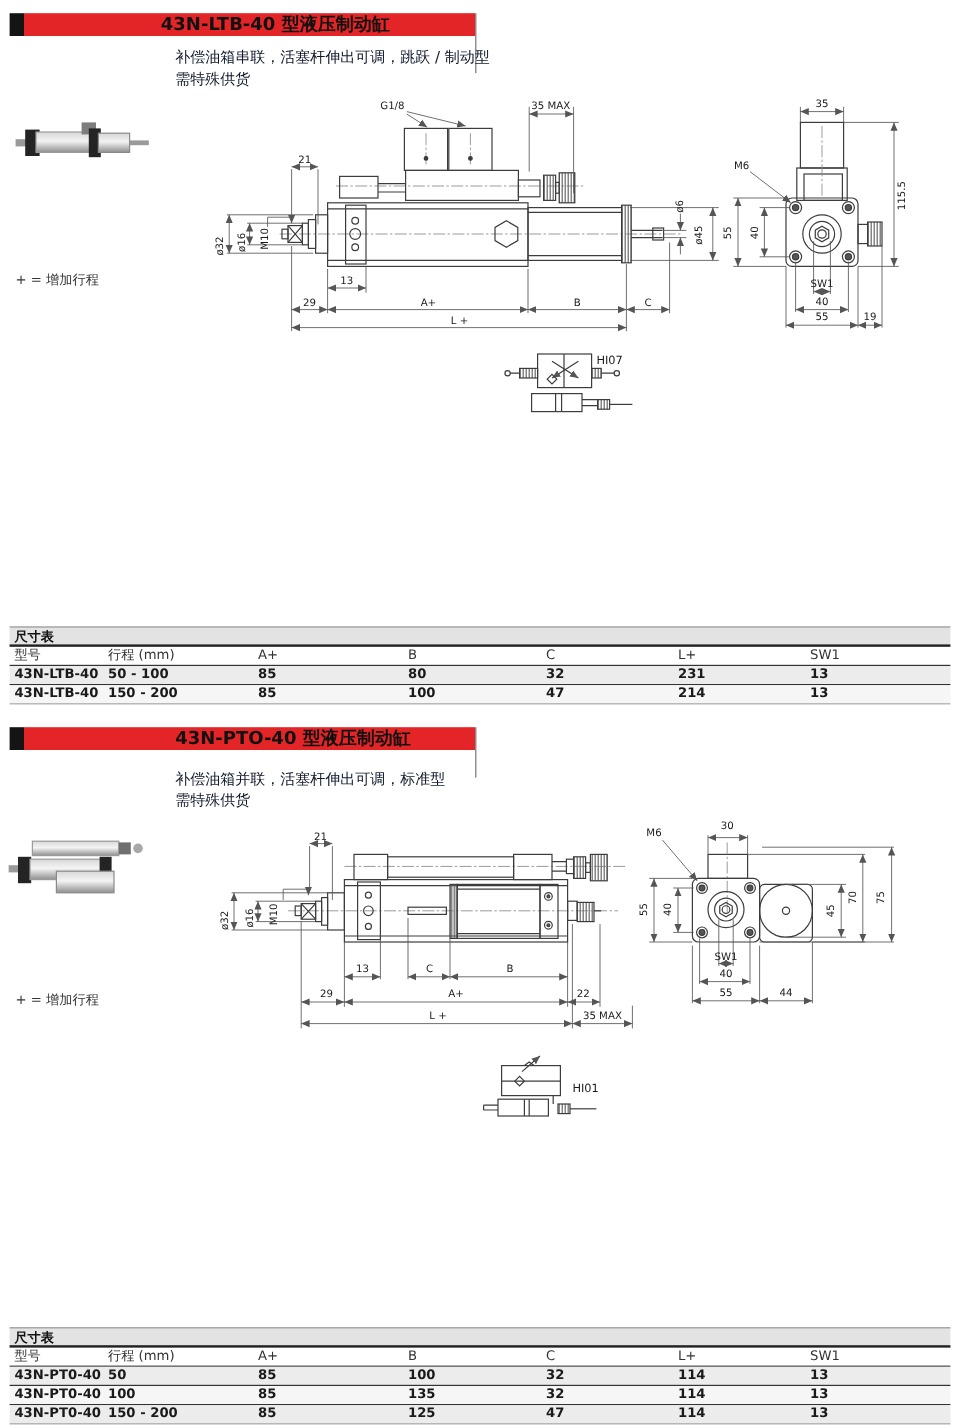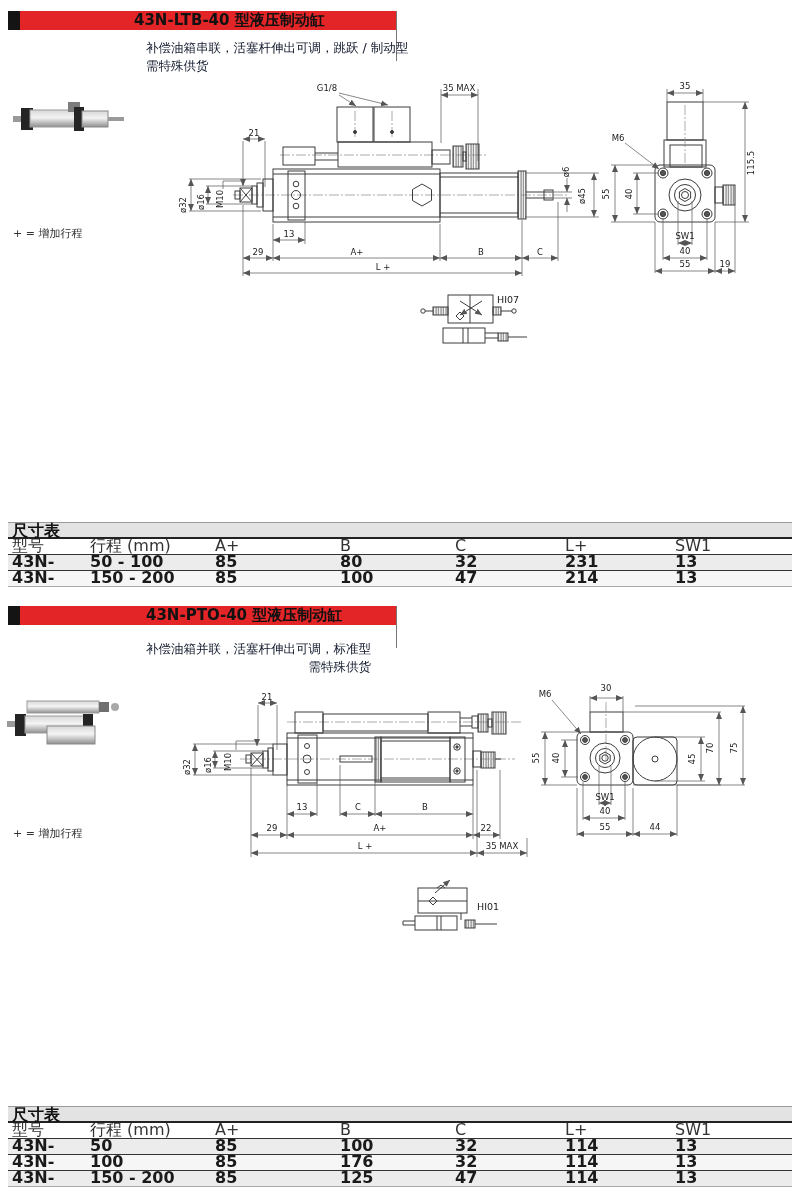--- a/index.html
+++ b/index.html
@@ -8,21 +8,21 @@
   .abs{position:absolute;}
   
   .banner{display:flex;height:19px;}
   .banner .bk{width:12px;background:#141414;}
   .banner .rd{flex:1;background:#e32528;}
   .banner-tail{position:absolute;width:1px;background:#777;}
   .sec-title{font-size:15px;font-weight:bold;color:#111;white-space:nowrap;}
   .desc{font-size:12.5px;line-height:18px;color:#0f172a;white-space:nowrap;}
   .note{font-size:11px;color:#333;}
   
-  .dimtable{position:absolute;left:8px;width:784px;font-size:16px;box-sizing:border-box;}
+  .dimtable{position:absolute;left:8px;width:784px;font-size:11px;box-sizing:border-box;}
   .t-title{height:17px;line-height:16px;background:#e3e3e3;border-top:1px solid #999;
            border-bottom:2px solid #222;font-weight:bold;padding-left:4px;box-sizing:border-box;color:#111;}
   .t-row{display:grid;grid-template-columns:82px 125px 125px 115px 110px 110px 117px;
          height:16px;line-height:14.5px;border-bottom:1.5px solid #333;box-sizing:border-box;}
   .t-row .c{text-align:left;overflow:hidden;}
   .t-row .c0{text-align:left;padding-left:4px;}
   .t-head{color:#333;}
   .t-data .c{font-weight:bold;color:#1a1a1a;}
   .r-a{background:#ececec;}
   .r-b{background:#f6f6f6;}
@@ -266,21 +266,21 @@
     </div>
   </div>
 
   <div class="abs banner" style="left:8px;top:606px;width:388px;">
     <div class="bk"></div>
     <div class="rd"></div>
   </div>
   <div class="banner-tail" style="left:396px;top:606px;height:42px;"></div>
 
   <div class="abs sec-title" style="left:146px;top:606px;">43N-PTO-40 型液压制动缸</div>
-  <div class="abs desc" style="left:146px;top:640px;text-align:right;">
+  <div class="abs desc" style="left:146px;top:640px;">
     <div>补偿油箱并联，活塞杆伸出可调，标准型</div>
     <div>需特殊供货</div>
   </div>
 
   <svg class="abs" style="left:7px;top:696px;" width="122" height="56" viewBox="0 0 122 56">
     <defs>
       <linearGradient id="pg2" x1="0" y1="0" x2="0" y2="1">
         <stop offset="0" stop-color="#d8d8d8"></stop>
           <stop offset=".45" stop-color="#f4f4f4"></stop>
           <stop offset="1" stop-color="#8f8f8f"></stop>
@@ -472,21 +472,21 @@
       <div class="c">85</div>
       <div class="c">100</div>
       <div class="c">32</div>
       <div class="c">114</div>
       <div class="c">13</div>
     </div>
     <div class="t-row t-data r-b">
       <div class="c c0">43N-PT0-40</div>
       <div class="c">100</div>
       <div class="c">85</div>
-      <div class="c">176</div>
+      <div class="c">135</div>
       <div class="c">32</div>
       <div class="c">114</div>
       <div class="c">13</div>
     </div>
     <div class="t-row t-data r-a t-last">
       <div class="c c0">43N-PT0-40</div>
       <div class="c">150 - 200</div>
       <div class="c">85</div>
       <div class="c">125</div>
       <div class="c">47</div>

